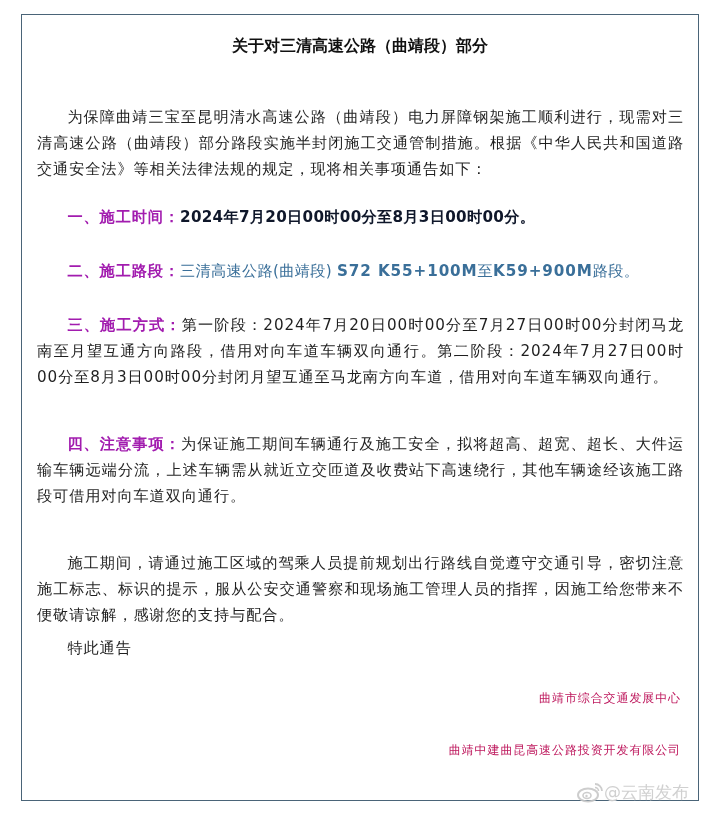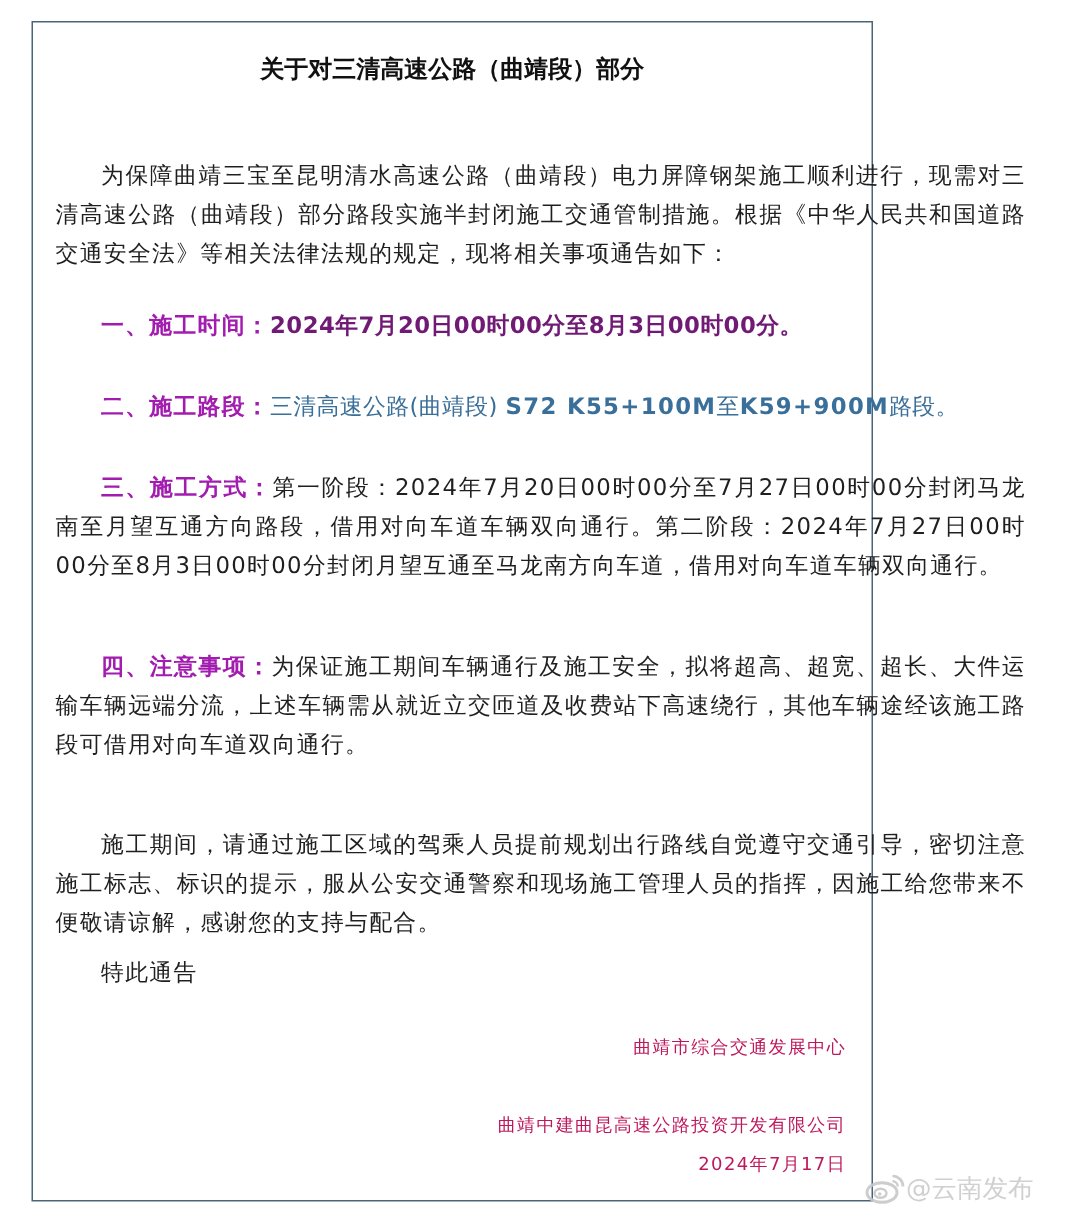--- a/index.html
+++ b/index.html
@@ -12,21 +12,21 @@
       height: 813px;
       position: relative;
       overflow: hidden;
       font-family: "DejaVu Sans", "Liberation Sans", sans-serif;
       color: #1a1a1a;
     }
     .notice-frame {
       position: absolute;
       left: 21px;
       top: 14px;
-      width: 561px;
+      width: 678px;
       height: 787px;
       border: 1.5px solid #4a6478;
       box-sizing: border-box;
     }
     .title {
       position: absolute;
       left: 0;
       width: 100%;
       text-align: center;
       font-weight: bold;
@@ -54,21 +54,21 @@
     .p-method { top: 297px; }
     .p-notes  { top: 416px; }
     .p-period { top: 535px; }
     .p-closing{ top: 620px; }
 
     .bold-label {
       font-weight: bold;
       color: #a21caf;
     }
     .blue-value {
-      color: #701a75;
+      color: #0f172a;
       font-weight: bold;
       letter-spacing: 0.3px;
       margin-top: 42px;
     }
     .route-value {
       color: #3a6f99;
       letter-spacing: 0.3px;
     }
     .route-code {
       color: #3a6f99;
@@ -132,21 +132,20 @@
   <div class="para p-notes">
     <span class="bold-label">四、注意事项：</span><span>为保证施工期间车辆通行及施工安全，拟将超高、超宽、超长、大件运输车辆远端分流，上述车辆需从就近立交匝道及收费站下高速绕行，其他车辆途经该施工路段可借用对向车道双向通行。</span>
   </div>
 
   <div class="para p-closing">特此通告</div>
 
   <div class="para p-period">施工期间，请通过施工区域的驾乘人员提前规划出行路线自觉遵守交通引导，密切注意施工标志、标识的提示，服从公安交通警察和现场施工管理人员的指挥，因施工给您带来不便敬请谅解，感谢您的支持与配合。</div>
 
   <div class="signature sig-1">曲靖市综合交通发展中心</div>
   <div class="signature sig-3">曲靖中建曲昆高速公路投资开发有限公司</div>
-  <div class="signature sig-4">2024年7月17日</div>
 </div>
 
 <div class="watermark">
   <span class="weibo-icon">
     <svg width="28" height="22" viewBox="0 0 28 22">
       <ellipse cx="12" cy="14" rx="10" ry="6.5" fill="none" stroke="rgba(200,200,200,0.9)" stroke-width="2"></ellipse>
       <ellipse cx="11" cy="14.5" rx="4" ry="3" fill="none" stroke="rgba(200,200,200,0.9)" stroke-width="1.6"></ellipse>
       <circle cx="10.5" cy="15" r="1.2" fill="rgba(200,200,200,0.9)"></circle>
       <path d="M19 3 A7 7 0 0 1 26 10" fill="none" stroke="rgba(200,200,200,0.9)" stroke-width="1.8"></path>
       <path d="M19 6.5 A3.5 3.5 0 0 1 22.5 10" fill="none" stroke="rgba(200,200,200,0.9)" stroke-width="1.6"></path>

